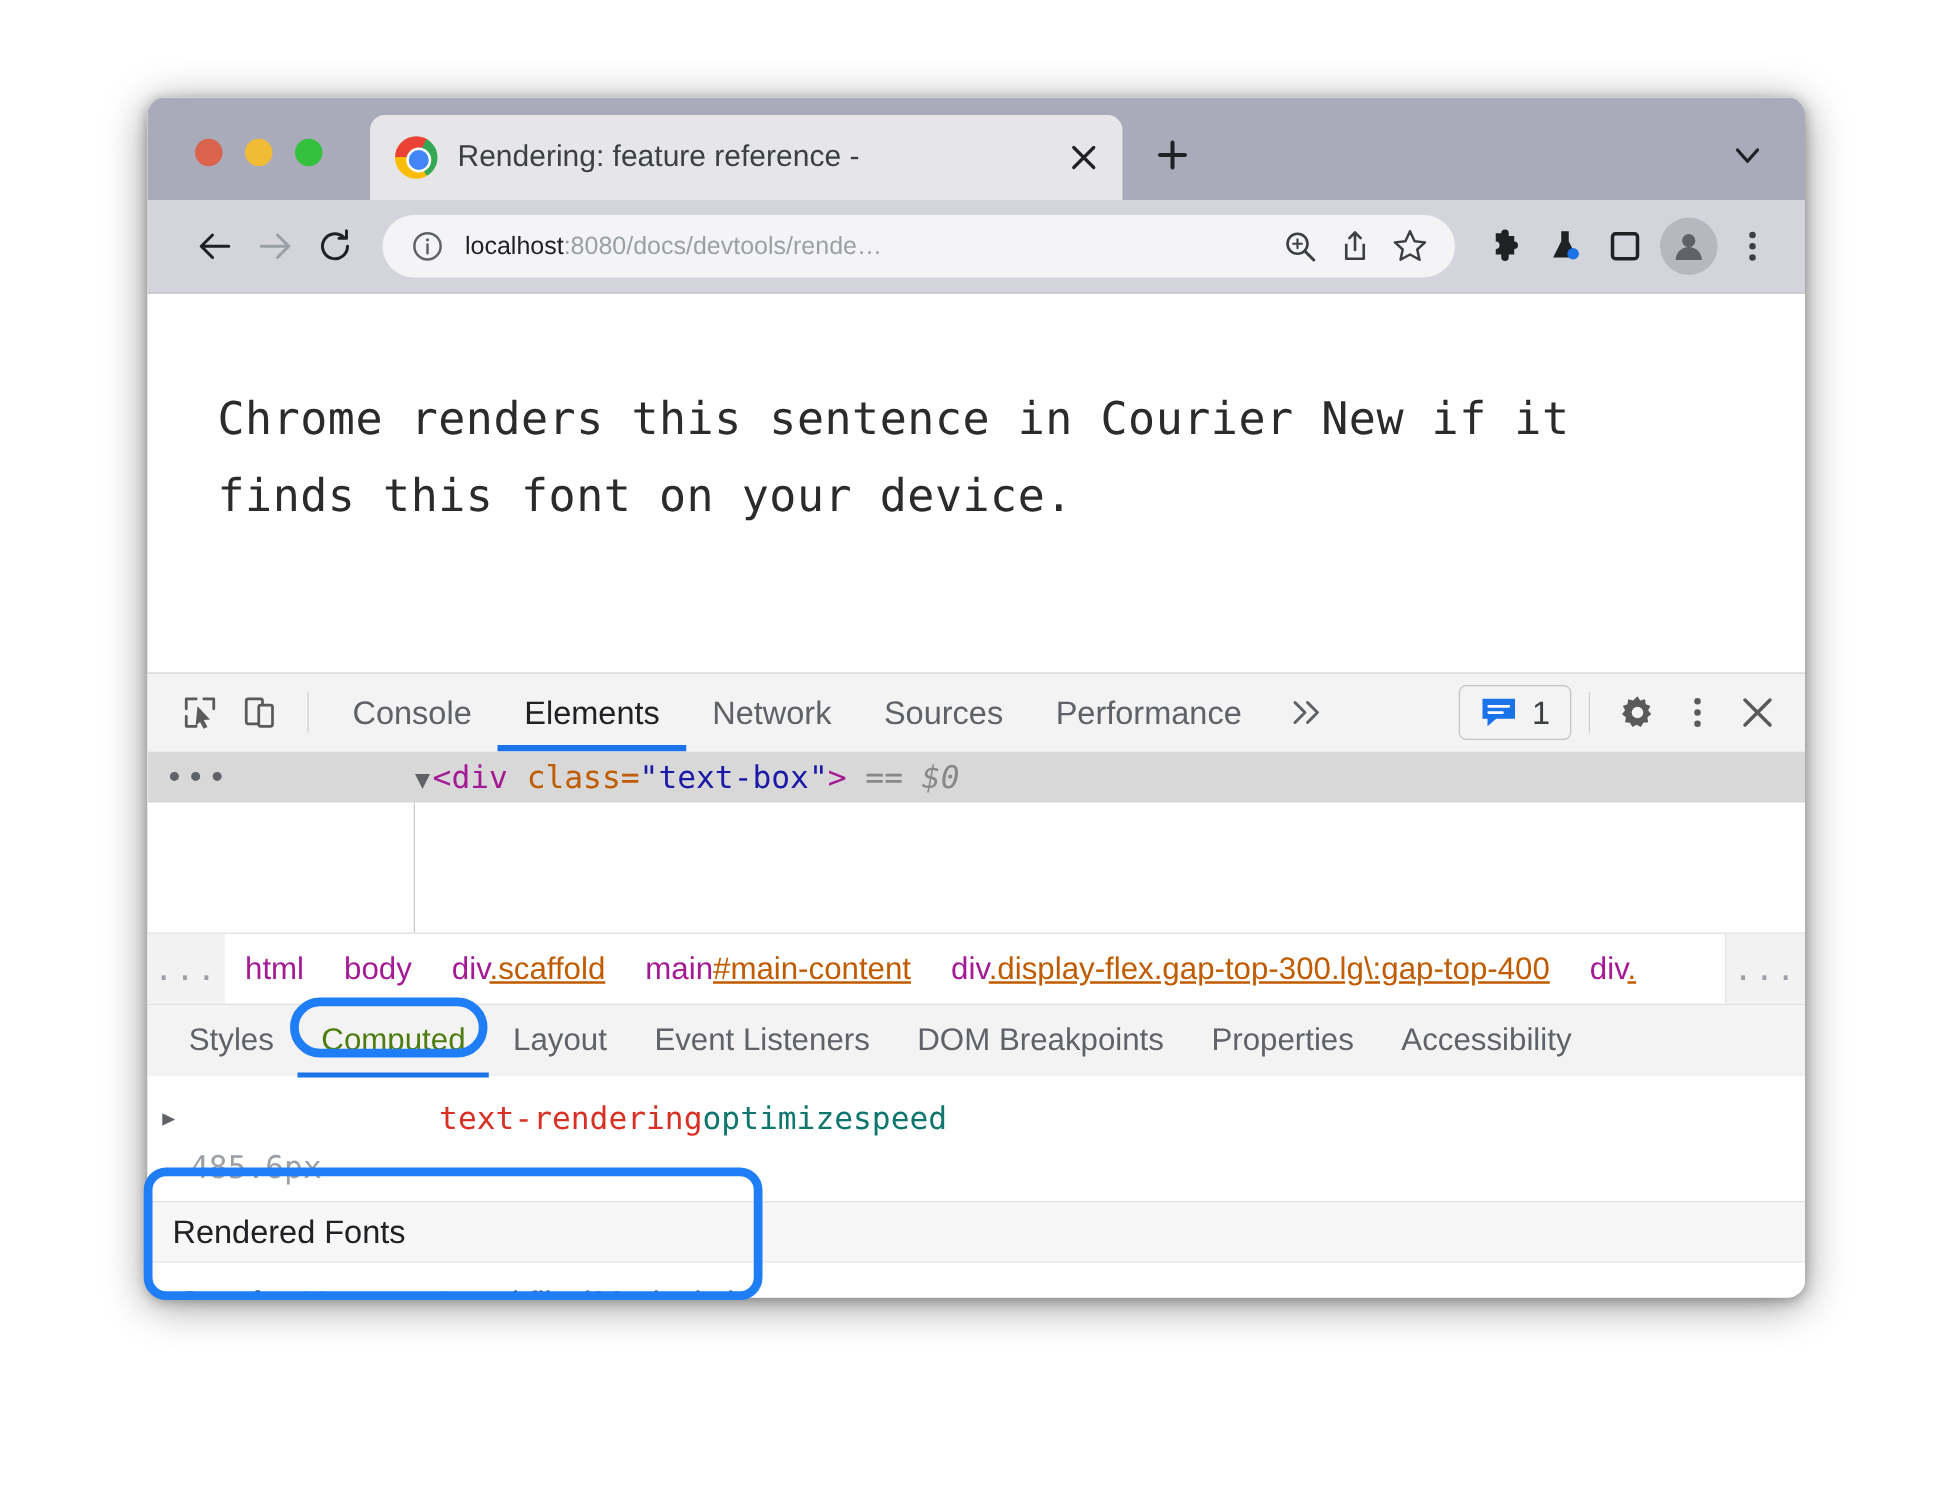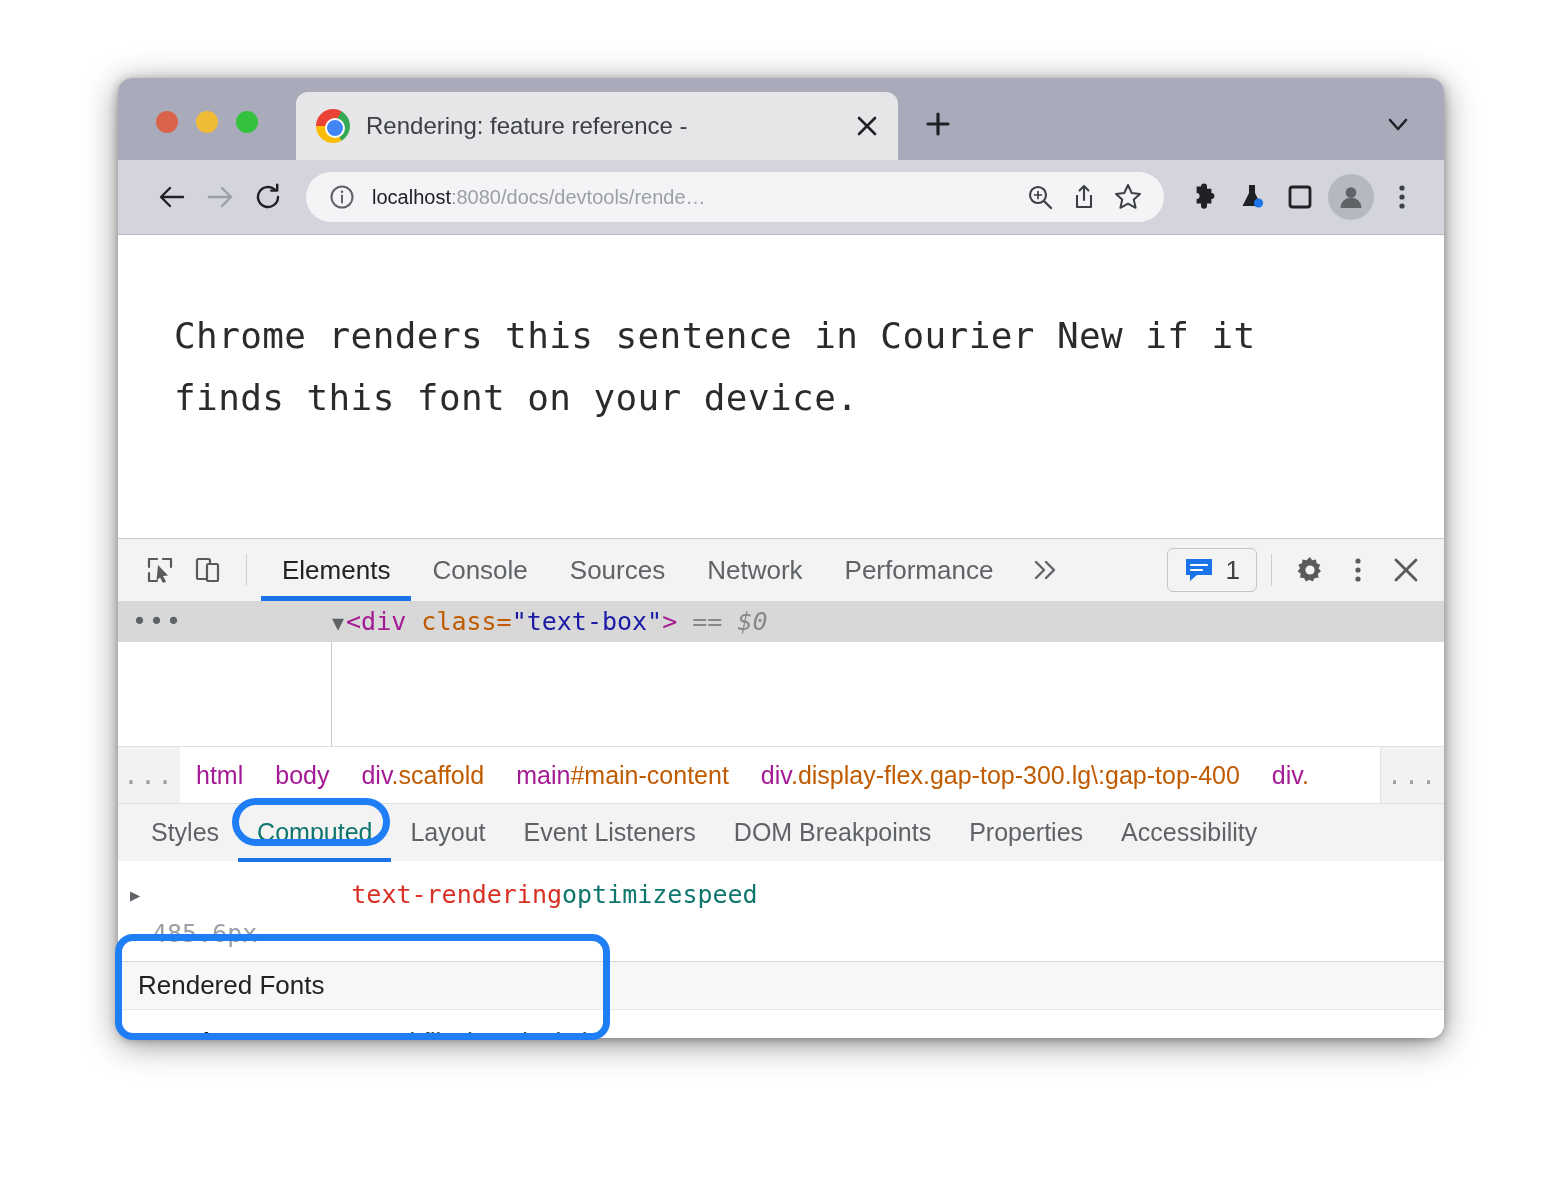--- a/index.html
+++ b/index.html
@@ -312,21 +312,21 @@
     background: #f2f2f2;
     height: 100%;
     display: flex; align-items: center; justify-content: center;
   }
   .bc-crumb {
     padding: 0 16px;
     color: #a41a94;
     white-space: nowrap;
     flex: 0 0 auto;
   }
-  .bc-crumb .cls { color: #c05b00; }
+  .bc-crumb .cls { color: #c05b00; text-decoration: underline; }
   #bc-right-ellipsis {
     position: absolute; right: 0; top: 0; bottom: 0;
     width: 64px;
     background: #f2f2f2;
     color: #9aa0a6; letter-spacing: 2px;
     font-family: "DejaVu Sans Mono", monospace;
     display: flex; align-items: center; justify-content: center;
     border-left: 1px solid #e5e5e5;
   }
 
@@ -344,21 +344,21 @@
   .pane-tab {
     height: 58px;
     padding: 0 19px;
     display: flex; align-items: center;
     font-size: 25px;
     color: #5f6368;
     position: relative;
     white-space: nowrap;
     flex: 0 0 auto;
   }
-  .pane-tab.selected { color: #0f766e; }
+  .pane-tab.selected { color: #4d7c0f; }
   .pane-tab.selected::after {
     content: "";
     position: absolute; left: 0; right: 0; bottom: 0;
     height: 4px; background: #1a73e8;
   }
 
   
   #computed-props {
     flex: 0 0 auto;
     background: #ffffff;
@@ -552,31 +552,31 @@
         </svg>
       </div>
       <div class="dt-tool-btn">
         <svg width="30" height="30" viewBox="0 0 30 30" aria-hidden="true">
           <rect x="4" y="4" width="13" height="20" rx="1.6" stroke="#5a5a5a" stroke-width="2.2" fill="none"></rect>
           <rect x="14" y="9" width="11" height="17" rx="1.6" stroke="#5a5a5a" stroke-width="2.2" fill="#f3f3f3"></rect>
         </svg>
       </div>
       <div class="dt-sep"></div>
 
+      <div class="dt-tab">
+        <span>Console</span>
+      </div>
       <div class="dt-tab selected">
         <span>Elements</span>
       </div>
       <div class="dt-tab">
-        <span>Console</span>
+        <span>Network</span>
       </div>
       <div class="dt-tab">
         <span>Sources</span>
-      </div>
-      <div class="dt-tab">
-        <span>Network</span>
       </div>
       <div class="dt-tab">
         <span>Performance</span>
       </div>
 
       <div id="dt-more-tabs">
         <svg width="30" height="22" viewBox="0 0 30 22" aria-hidden="true">
           <path d="M6 3 L14 11 L6 19 M16 3 L24 11 L16 19" stroke="#5f6368" stroke-width="2.4" fill="none" stroke-linecap="round" stroke-linejoin="round"></path>
         </svg>
       </div>

